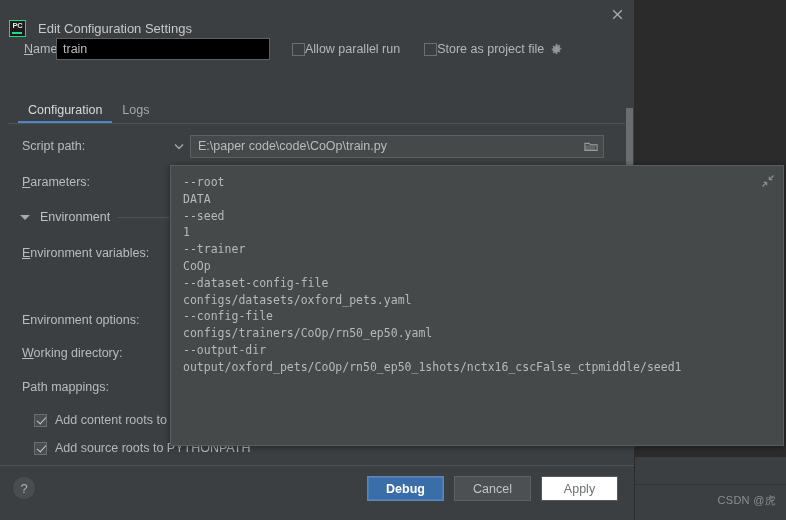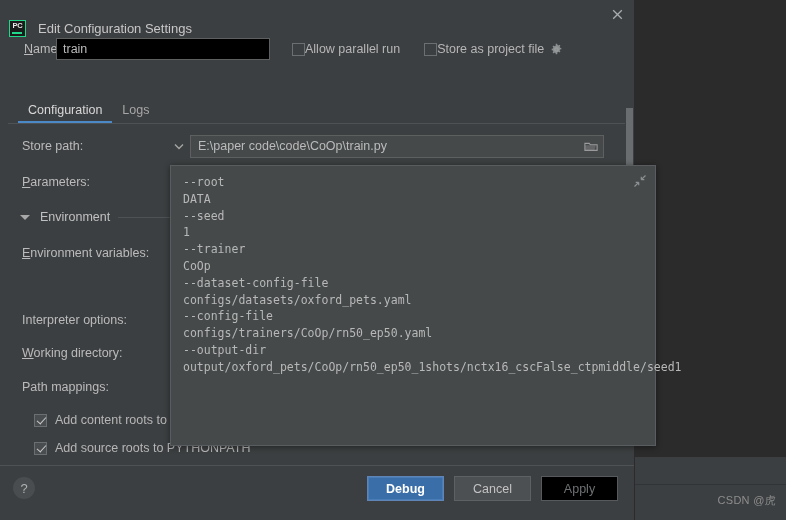--- a/index.html
+++ b/index.html
@@ -332,29 +332,29 @@
   }
   .btn.primary {
     background: #3a6ea8;
     border: 1px solid #5e85b5;
     color: #ffffff;
     font-weight: bold;
     box-shadow: inset 0 0 0 1px #4a7cb8;
   }
   .btn.disabled {
     color: #6e7173;
-    background: #000000;
+    background: #ffffff;
     border-color: #565a5c;
   }
 
   
   .popup {
     position: absolute;
     left: 170px; top: 165px;
-    width: 486px;
+    width: 614px;
     height: 281px;
     background: #45494a;
     border: 1px solid #5a5d5f;
     box-sizing: border-box;
     box-shadow: 0 1px 6px rgba(0,0,0,0.45);
   }
   .popup-text {
     position: absolute;
     left: 12px; top: 8px;
     right: 26px;
@@ -418,21 +418,21 @@
   </div>
 
   <div class="tabs">
     <span class="tab active">Configuration</span>
     <span class="tab">Logs</span>
   </div>
 
   <div class="form">
 
     <div class="row" style="top:10px;">
-      <span class="lbl">Store path:</span>
+      <span class="lbl">Script path:</span>
       <span class="combo-arrow">
         <svg width="10" height="7" viewBox="0 0 10 7" aria-hidden="true">
             <path d="M1 1.5 L5 5.5 L9 1.5" fill="none" stroke="currentColor" stroke-width="1.4"></path>
           </svg>
       </span>
       <span class="path-wrap">
         <input class="path-input" value="E:\paper code\code\CoOp\train.py" style="">
         <span class="folder-icon">
           <svg width="14" height="12" viewBox="0 0 16 13" aria-hidden="true">
             <path d="M1 3.5h5l1.2 1.6H15v6.4H1z" fill="none" stroke="currentColor" stroke-width="1.2"></path>
@@ -451,21 +451,21 @@
       <span class="env-title">Environment</span>
       <span class="env-line"></span>
     </div>
 
     <div class="row" style="top:117px;">
       <span class="lbl"><span class="mnem">E</span>nvironment variables:</span>
     </div>
 
 
     <div class="row" style="top:184px;">
-      <span class="lbl">Interpreter options:</span>
+      <span class="lbl">Environment options:</span>
     </div>
 
     <div class="row" style="top:217px;">
       <span class="lbl"><span class="mnem">W</span>orking directory:</span>
     </div>
 
     <div class="row" style="top:251px;">
       <span class="lbl">Path mappings:</span>
     </div>
 

